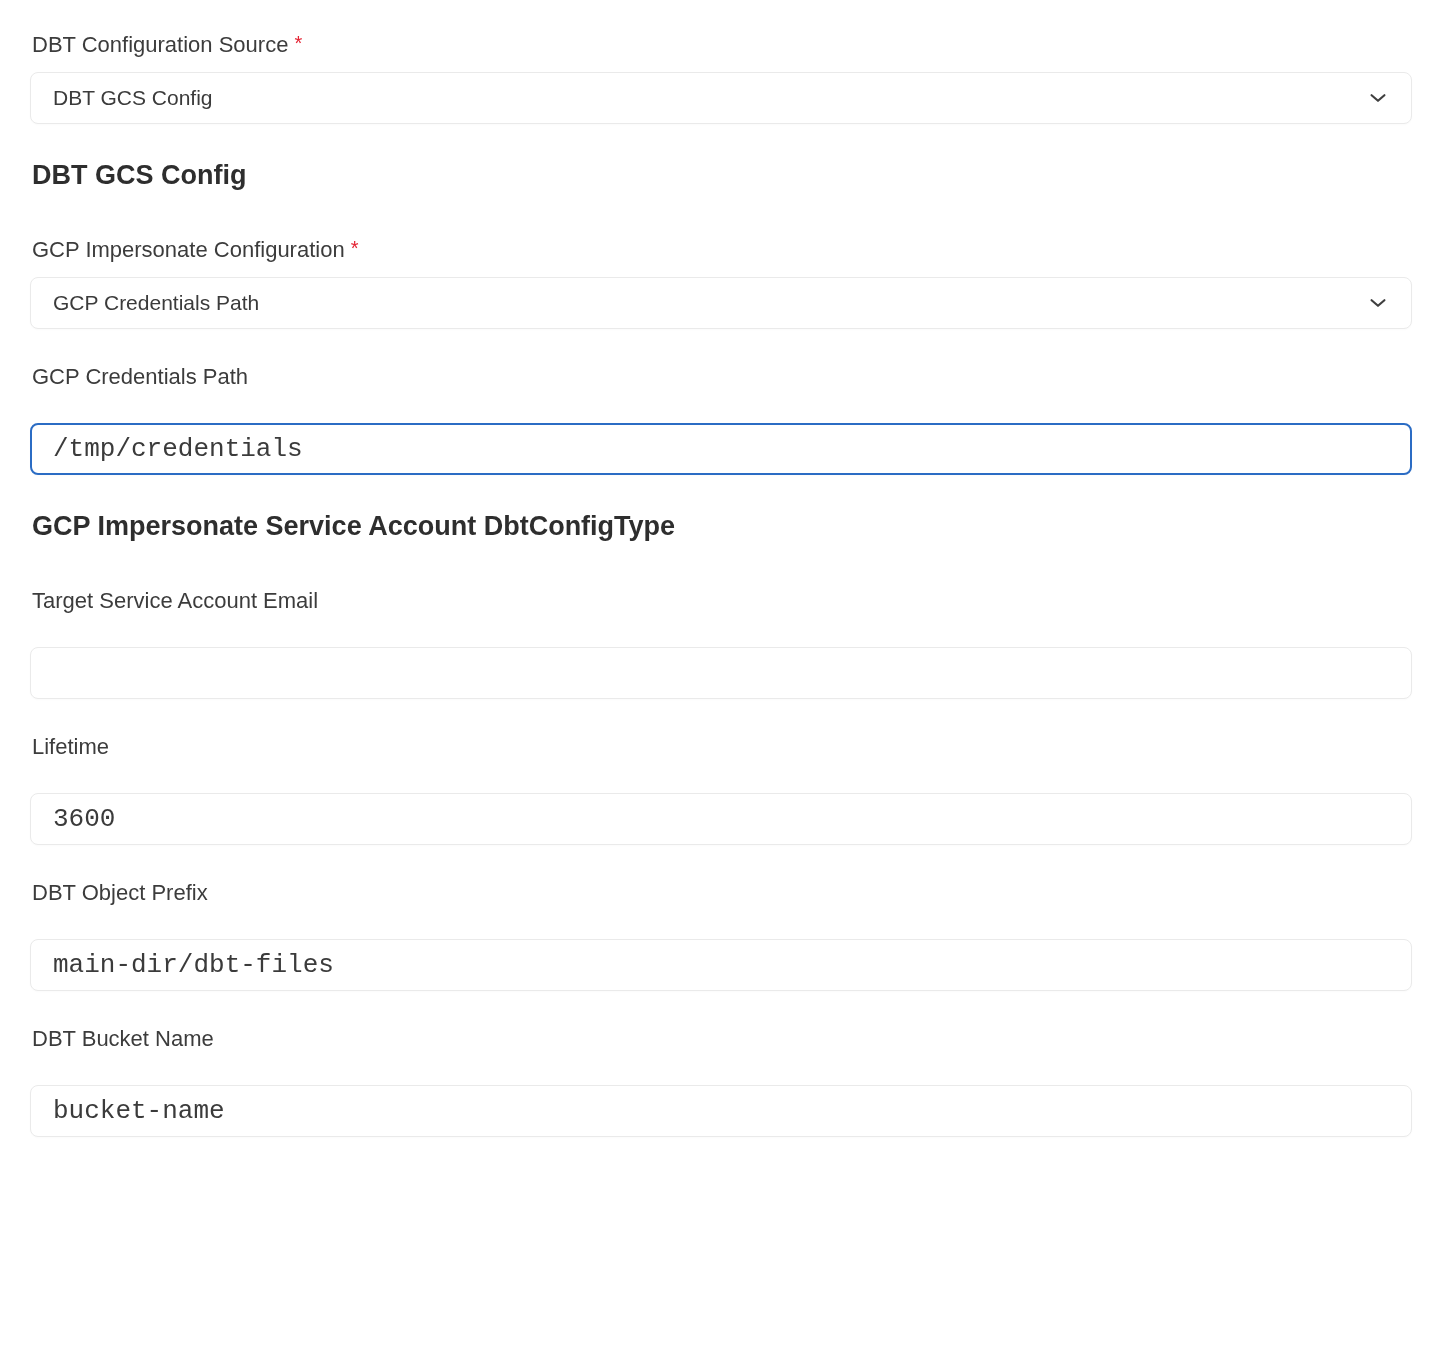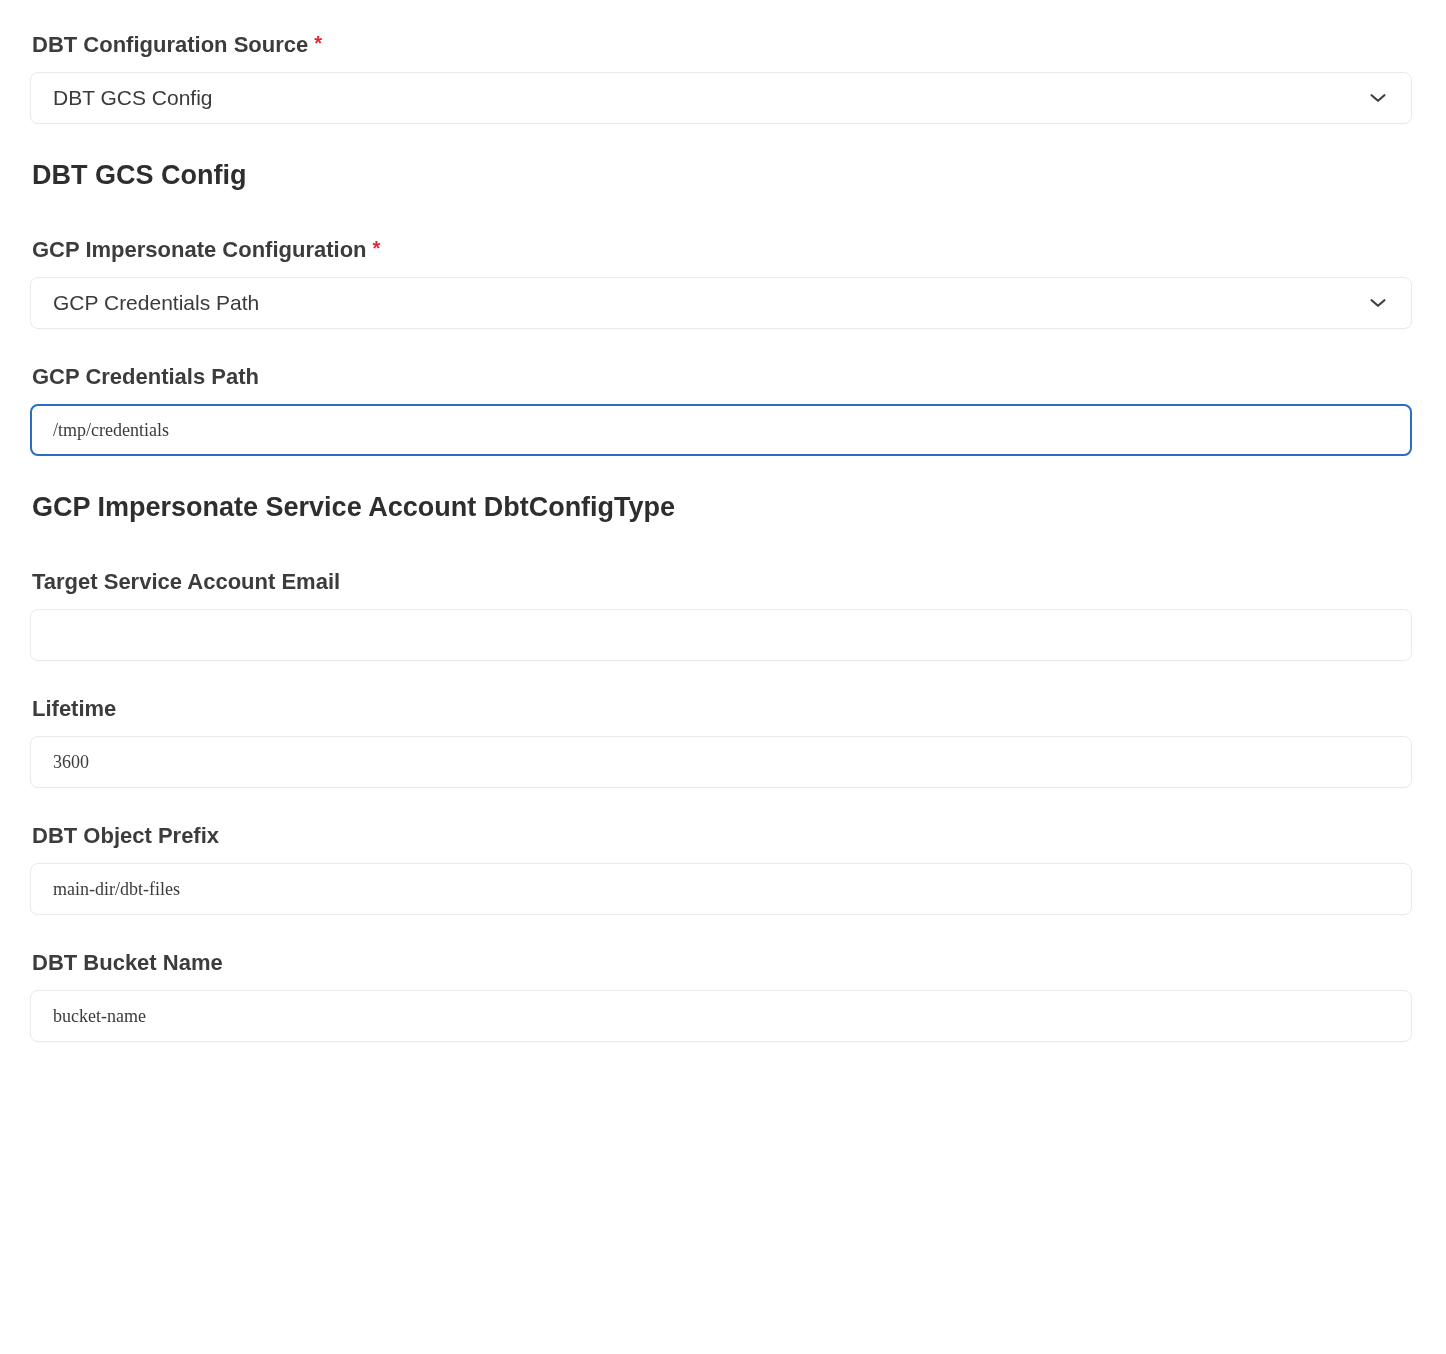--- a/index.html
+++ b/index.html
@@ -14,21 +14,20 @@
     padding: 33px 34px 24px 30px;
   }
   .field { margin-bottom: 36px; }
   .field-label {
     display: block;
     font-size: 22px;
     line-height: 24px;
     color: #3c3c3c;
     margin-bottom: 15px;
     margin-left: 2px;
-    font-weight: bold;
   }
   .req {
     color: #e42333;
     margin-left: 6px;
     font-size: 20px;
     position: relative;
     top: -2px;
   }
   .select-control {
     width: 100%;
@@ -48,25 +47,26 @@
     color: #3b3b3b;
   }
   .chevron { flex: 0 0 auto; }
   .text-input {
     width: 100%;
     height: 52px;
     border: 1px solid #eaeaea;
     border-radius: 8px;
     background: #ffffff;
     padding: 0 22px;
-    font-size: 18px;
+    font-size: 26px;
     color: #3b3b3b;
-    font-family: Liberation Serif, serif;
+    font-family: Liberation Mono, monospace;
     outline: none;
     box-shadow: 0 1px 2px rgba(0,0,0,0.02);
+    margin-top: 19px;
   }
   .text-input.focused {
     border: 2px solid #2b6cc4;
     padding: 0 21px;
   }
   .section-heading {
     font-size: 27px;
     line-height: 30px;
     font-weight: 700;
     color: #2e2e2e;

